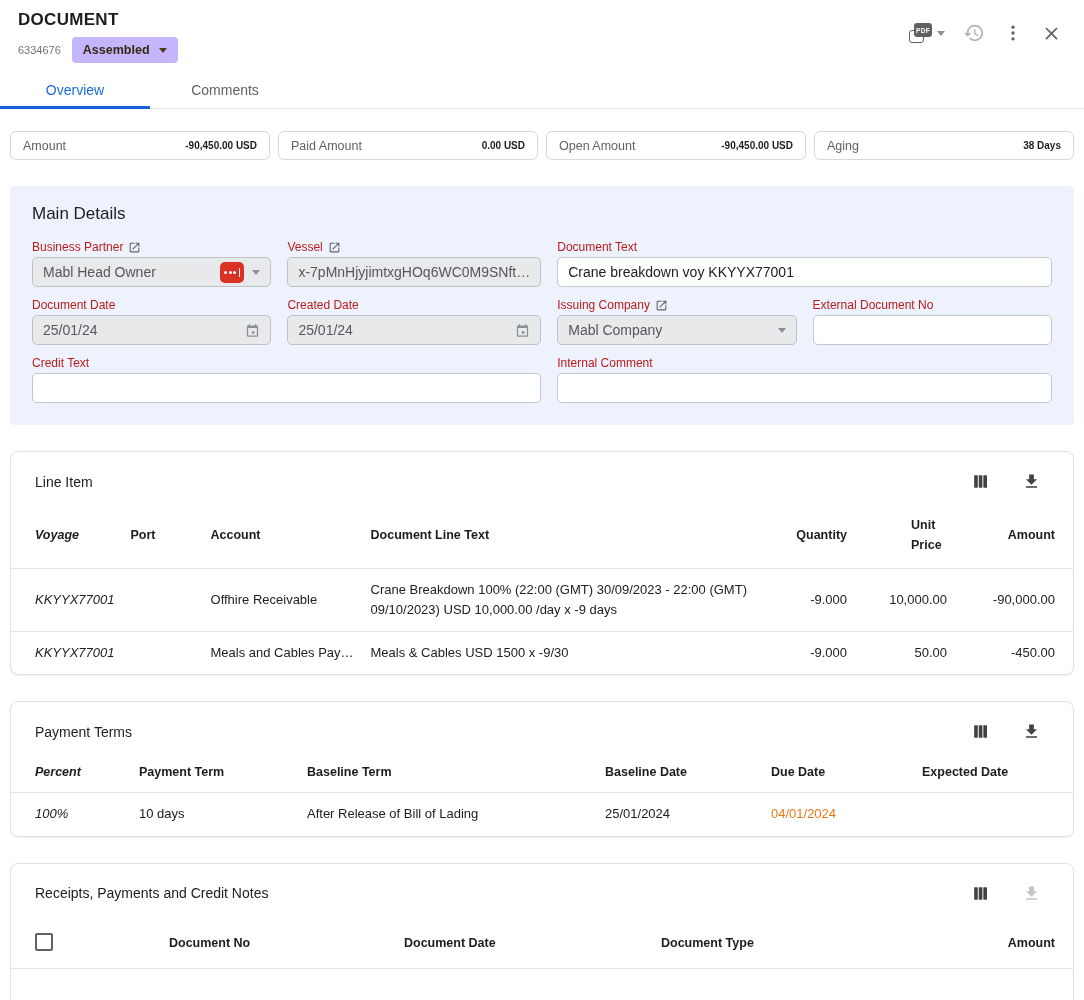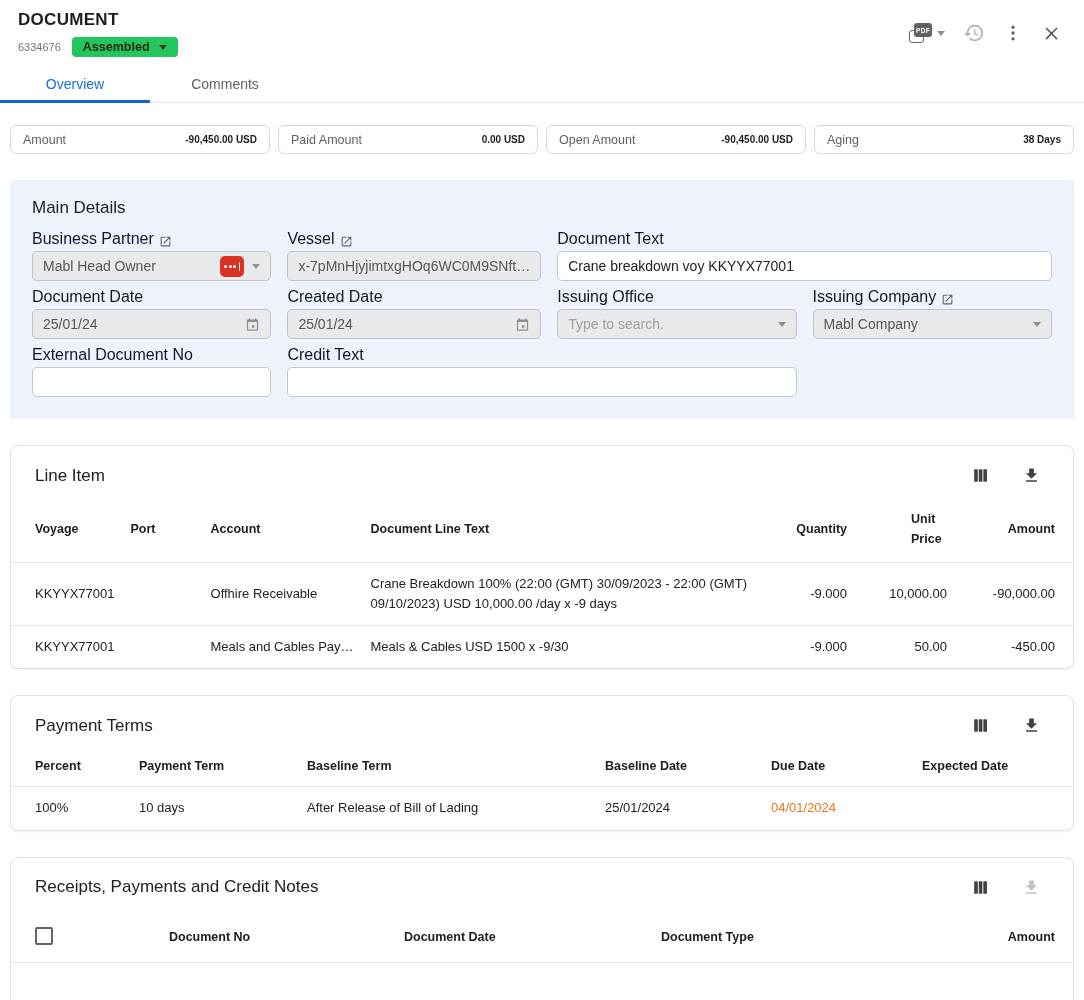--- a/index.html
+++ b/index.html
@@ -8,21 +8,21 @@
     width:1084px; height:1000px; overflow:hidden;
     background:#ffffff;
     font-family:"Liberation Sans", sans-serif;
     color:#202124;
   }
   
   .topbar { display:flex; justify-content:space-between; align-items:flex-start; padding:10px 18px 0 18px;gap:24px; }
   .page-title { font-size:17px; font-weight:700; margin:0; letter-spacing:.3px; color:#1d1d1f; }
   .doc-line { display:flex; align-items:center; gap:11px; margin-top:7px; }
   .doc-no { color:#757575; font-size:11px; }
-  .status-badge { background:#22c55e; border:none; border-radius:4px; height:20px; padding:0 11px; display:flex; align-items:center; gap:9px; font-family:inherit; font-size:12.5px; font-weight:700; color:#33290e; cursor:pointer; }
+  .status-badge { background:#c4b5fd; border:none; border-radius:4px; height:26px; padding:0 11px; display:flex; align-items:center; gap:9px; font-family:inherit; font-size:12.5px; font-weight:700; color:#33290e; cursor:pointer; }
   .caret { width:0; height:0; border-left:4.5px solid transparent; border-right:4.5px solid transparent; border-top:5px solid #8a8f98; display:inline-block; }
   .caret.dark { border-top-color:#4a3c12; }
   .topbar-actions { display:flex; align-items:center; gap:10px; margin-top:8px; }
   .iconbtn { background:none; border:none; padding:4px; display:flex; align-items:center; gap:5px; cursor:pointer; }
   .pdf-icon { position:relative; width:23px; height:20px; display:inline-block; }
   .pdf-back { position:absolute; left:0; bottom:0; width:15px; height:13px; border:1.6px solid #616161; border-radius:3px; }
   .pdf-front { position:absolute; right:0; top:0; width:18px; height:14px; background:#616161; border-radius:3px; color:#fff; font-size:6.5px; font-weight:700; display:flex; align-items:center; justify-content:center; letter-spacing:.3px; }
   
   .tabs { display:flex; border-bottom:1px solid #e3e3e3; margin-top:8px; }
   .tab { width:150px; height:37px; display:flex; align-items:center; justify-content:center; font-size:14px; color:#5f6368; cursor:pointer; position:relative; }
@@ -30,39 +30,39 @@
   .tab.active::after { content:""; position:absolute; left:0; right:0; bottom:-1px; height:3px; background:#1562d6; }
   
   .cards-row { display:grid; grid-template-columns:repeat(4,1fr); gap:8px; margin:22px 10px 0 10px; }
   .sum-card { height:29px; border:1px solid #d8d8d8; border-radius:6px; display:flex; align-items:center; justify-content:space-between; padding:0 12px; background:#fff; }
   .sum-label { font-size:12.5px; color:#5f6368; }
   .sum-value { font-size:10px; font-weight:700; color:#1d1d1f; }
   
   .main-details { margin:26px 10px 0; background:#edf2fc; border-radius:4px; padding:18px 22px 22px; }
   .main-details h2 { font-size:17px; font-weight:500; margin:0 0 16px; color:#202124; }
   .form-grid { display:grid; grid-template-columns:repeat(4,1fr); column-gap:16px; row-gap:11px; }
-  .field label { display:flex; align-items:flex-end; gap:5px; font-size:16px; color:#0f172a; margin-bottom:3px; height:14px; }
+  .field label { display:flex; align-items:flex-end; gap:5px; font-size:12px; color:#b91c1c; margin-bottom:3px; height:14px; }
   .control { height:30px; border:1px solid #c3c6cc; border-radius:5px; background:#fff; display:flex; align-items:center; padding:0 10px; font-size:14px; color:#202124; gap:8px; }
   .control.disabled { background:#e8e9eb; border-color:#bfc2c7; color:#54575c; }
   .control .val { flex:1; white-space:nowrap; overflow:hidden; text-overflow:ellipsis; }
   .control input { border:none; outline:none; background:transparent; width:100%; font:inherit; color:inherit; padding:0; }
   .placeholder { color:#9aa0a6; }
   .span2 { grid-column:span 2; }
   .mabl-logo { width:24px; height:21px; background:#da3125; border-radius:5px; display:flex; align-items:center; justify-content:center; gap:1.5px; flex:none; }
   .mabl-logo i { width:3px; height:3px; border-radius:50%; background:#fff; }
   .mabl-logo b { width:1.6px; height:9px; border-radius:1px; background:#fff; margin-left:1px; }
   
   .card { margin:26px 10px 0; border:1px solid #e0e0e0; border-radius:8px; background:#fff; box-shadow:0 1px 2px rgba(0,0,0,.06); overflow:hidden; }
   .card-head { display:flex; justify-content:space-between; align-items:center; padding:16px 20px 4px 24px; }
-  .card-head h2 { font-size:17px; font-weight:500; margin:0; color:#202124; }
+  .card-head h2 { font-size:14px; font-weight:500; margin:0; color:#202124; }
   .head-icons { display:flex; gap:24px; align-items:center; padding-right:8px; }
   table { width:100%; border-collapse:collapse; font-size:13px; }
   th { font-size:12.5px; font-weight:700; color:#1d1d1f; text-align:left; padding:16px 8px 13px; vertical-align:middle; }
   td { padding:11px 8px; border-top:1px solid #e4e4e4; color:#202124; vertical-align:middle; line-height:1.55; }
-  .col-first { padding-left:24px; }
+  .col-first { padding-left:24px;font-style:italic; }
   .col-last { padding-right:18px; }
   .num { text-align:right; }
   .unit-wrap { display:inline-block; width:36px; text-align:left; line-height:1.6; }
   .due-orange { color:#e87a16; }
   .checkbox { width:18px; height:18px; border:2px solid #5f6368; border-radius:2px; background:#fff; display:inline-block; }
   .receipts-card { height:150px; }
   .receipts-card th { padding-top:22px; padding-bottom:14px; border-bottom:1px solid #e4e4e4; }
 </style>
 </head>
 <body>
@@ -198,29 +198,20 @@
             <span>Created Date</span>
           </label>
         <div class="control disabled">
           <span class="val">25/01/24</span>
           <svg width="15" height="15" viewBox="0 0 24 24" fill="#8a8f98">
               <path d="M19 4h-1V2h-2v2H8V2H6v2H5c-1.1 0-2 .9-2 2v14c0 1.1.9 2 2 2h14c1.1 0 2-.9 2-2V6c0-1.1-.9-2-2-2zm0 16H5V8h14v12zm-4-7h-4v4h4v-4z"></path>
             </svg>
         </div>
       </div>
 
-      <div class="field">
-        <label>
-            <span>Issuing Office</span>
-          </label>
-        <div class="control disabled">
-          <span class="val placeholder">Type to search.</span>
-          <span class="caret"></span>
-        </div>
-      </div>
 
       <div class="field">
         <label>
             <span>Issuing Company</span>
           <svg width="13" height="13" viewBox="0 0 24 24" fill="#5f6368">
               <path d="M19 19H5V5h7V3H5a2 2 0 0 0-2 2v14a2 2 0 0 0 2 2h14c1.1 0 2-.9 2-2v-7h-2v7zM14 3v2h3.59l-9.83 9.83 1.41 1.41L19 6.41V10h2V3h-7z"></path>
             </svg>
         </label>
         <div class="control disabled">
           <span class="val">Mabl Company</span>
@@ -240,20 +231,28 @@
 
       <div class="field span2">
         <label>
             <span>Credit Text</span>
           </label>
         <div class="control">
           <input type="text" value="" style="">
         </div>
       </div>
 
+      <div class="field span2">
+        <label>
+            <span>Internal Comment</span>
+          </label>
+        <div class="control">
+          <input type="text" value="" style="">
+        </div>
+      </div>
 
     </div>
   </section>
 
   <section class="card">
     <div class="card-head">
       <h2>Line Item</h2>
       <div class="head-icons">
         <button class="iconbtn">
           <svg width="19" height="19" viewBox="0 0 24 24" fill="#424242">

